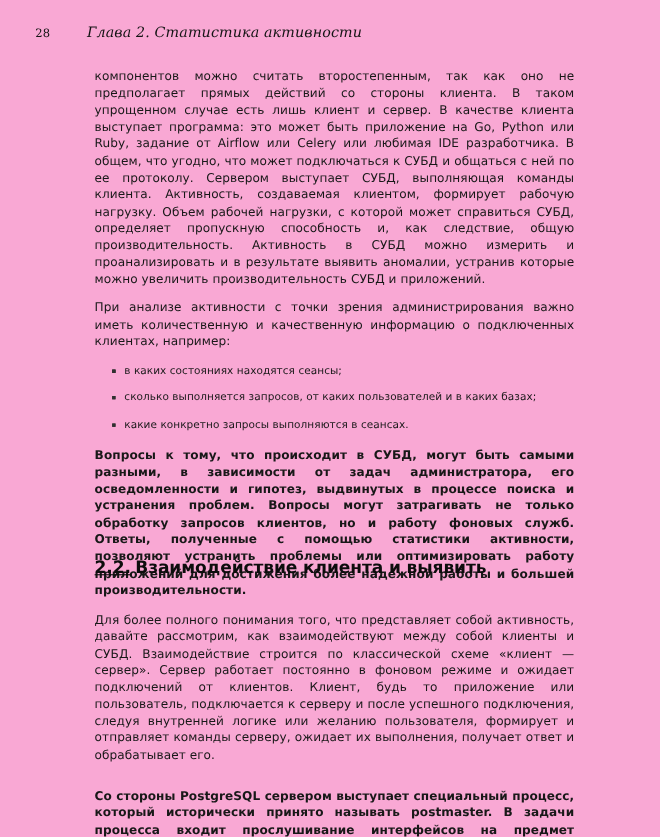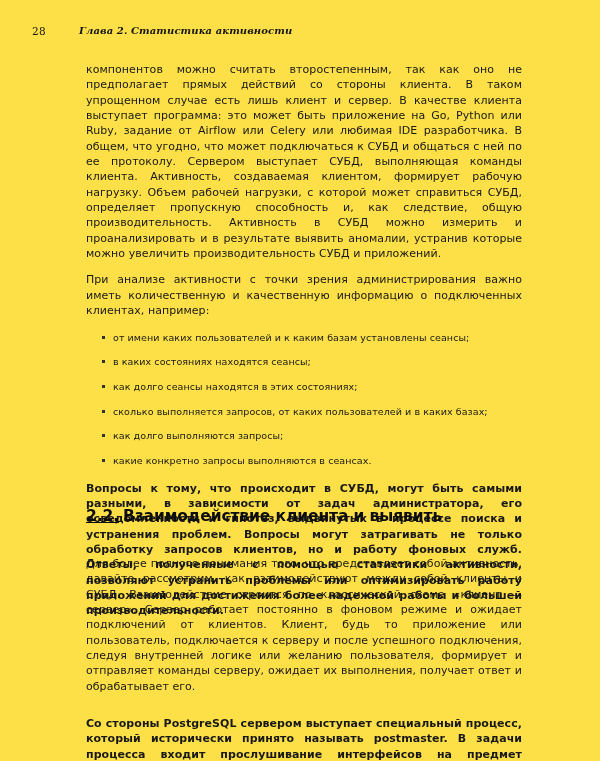--- a/index.html
+++ b/index.html
@@ -10,21 +10,21 @@
   }
   body {
     font-family: "DejaVu Sans", sans-serif;
     color: #1a1a1a;
     -webkit-font-smoothing: antialiased;
   }
   .page {
     position: relative;
     width: 600px;
     height: 761px;
-    background: #fde047;
+    background: #f9a8d4;
     overflow: hidden;
     box-sizing: border-box;
   }
 
   
   .running-head {
     position: absolute;
     top: 24px;
     left: 0;
     width: 600px;
@@ -39,26 +39,25 @@
     line-height: 14px;
     color: #141414;
     letter-spacing: 0.2px;
   }
   .head-title {
     position: absolute;
     left: 79px;
     top: 0;
     font-family: "DejaVu Serif", serif;
     font-style: italic;
-    font-size: 10px;
+    font-size: 13px;
     line-height: 14px;
     color: #141414;
     letter-spacing: 0.1px;
     white-space: nowrap;
-    font-weight: bold;
   }
 
   
   .column {
     position: absolute;
     left: 86px;
     top: 62px;
     width: 436px;
   }
 
@@ -128,37 +127,34 @@
     <p class="body">компонентов можно считать второстепенным, так как оно не предполагает прямых действий со стороны клиента. В таком упрощенном случае есть лишь клиент и сервер. В качестве клиента выступает программа: это может быть приложение на Go, Python или Ruby, задание от Airflow или Celery или любимая IDE разработчика. В общем, что угодно, что может подключаться к СУБД и общаться с ней по ее протоколу. Сервером выступает СУБД, выполняющая команды клиента. Активность, создаваемая клиентом, формирует рабочую нагрузку. Объем рабочей нагрузки, с которой может справиться СУБД, определяет пропускную способность и, как следствие, общую производительность. Активность в СУБД можно измерить и проанализировать и в результате выявить аномалии, устранив которые можно увеличить производительность СУБД и приложений.</p>
 
     <p class="body gap-before-list">При анализе активности с точки зрения администрирования важно иметь количественную и качественную информацию о подключенных клиентах, например:</p>
 
     <ul class="bullets">
       <li>
         <span class="marker"></span>
       </li>
       <li>
         <span class="marker"></span>
-        <span>от имени каких пользователей и к каким базам установлены сеансы;</span>
       </li>
       <li>
         <span class="marker"></span>
         <span>в каких состояниях находятся сеансы;</span>
       </li>
       <li>
         <span class="marker"></span>
-        <span>как долго сеансы находятся в этих состояниях;</span>
       </li>
       <li>
         <span class="marker"></span>
         <span>сколько выполняется запросов, от каких пользователей и в каких базах;</span>
       </li>
       <li>
         <span class="marker"></span>
-        <span>как долго выполняются запросы;</span>
       </li>
       <li>
         <span class="marker"></span>
         <span>какие конкретно запросы выполняются в сеансах.</span>
       </li>
     </ul>
 
     <p class="body" style="margin-top:12px">Вопросы к тому, что происходит в СУБД, могут быть самыми разными, в зависимости от задач администратора, его осведомленности и гипотез, выдвинутых в процессе поиска и устранения проблем. Вопросы могут затрагивать не только обработку запросов клиентов, но и работу фоновых служб. Ответы, полученные с помощью статистики активности, позволяют устранить проблемы или оптимизировать работу приложений для достижения более надежной работы и большей производительности.</p>
   </div>
 

